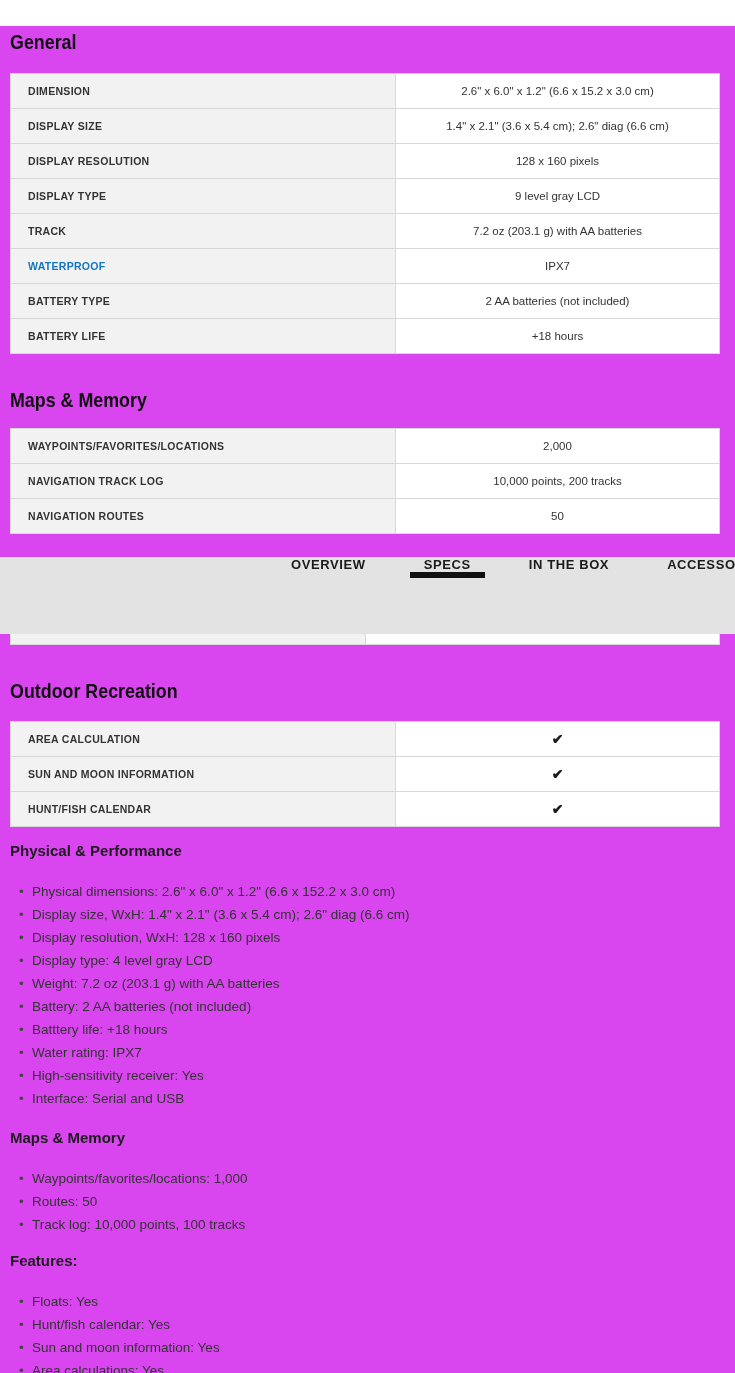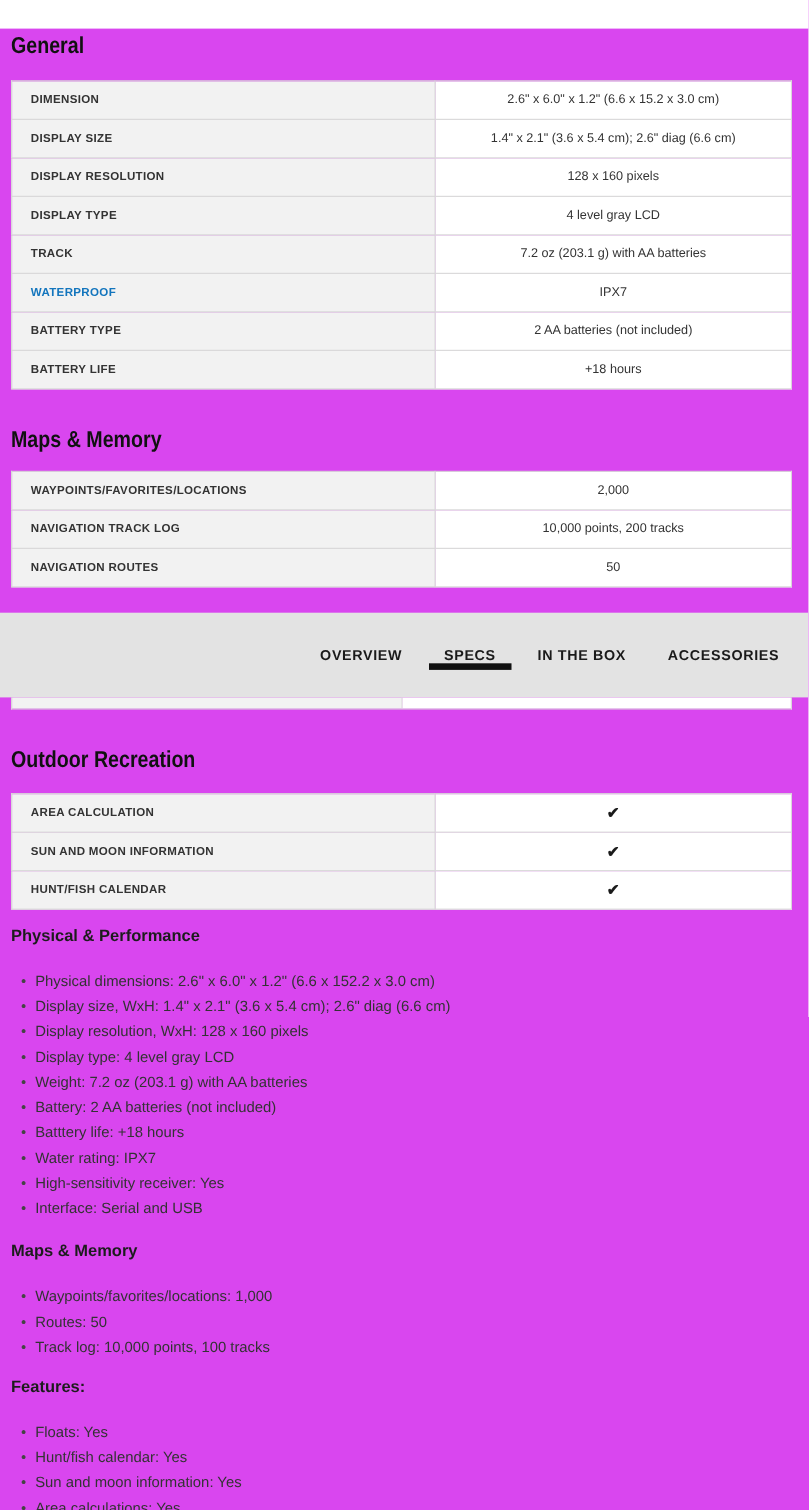--- a/index.html
+++ b/index.html
@@ -73,23 +73,23 @@
 
   
   .nav-bar {
     position: relative;
     z-index: 2;
     margin-top: 23px;
     width: 735px;
     height: 77px;
     background: #e3e3e3;
     display: flex;
-    align-items: center;
+    align-items: flex-start;
     padding-left: 291px;
-    gap: 38px;
+    gap: 58px;
     overflow: visible;
   }
   .tab {
     position: relative;
     display: flex;
     align-items: center;
     white-space: nowrap;
     cursor: pointer;
   }
   .tab-label {
@@ -173,21 +173,21 @@
     <td>1.4" x 2.1" (3.6 x 5.4 cm); 2.6" diag (6.6 cm)</td>
   </tr>
 
   <tr>
     <th>DISPLAY RESOLUTION</th>
     <td>128 x 160 pixels</td>
   </tr>
 
   <tr>
     <th>DISPLAY TYPE</th>
-    <td>4 level gray LCD</td>
+    <td>9 level gray LCD</td>
   </tr>
 
   <tr>
     <th>TRACK</th>
     <td>7.2 oz (203.1 g) with AA batteries</td>
   </tr>
 
   <tr>
     <th class="link-label">WATERPROOF</th>
     <td>IPX7</td>

